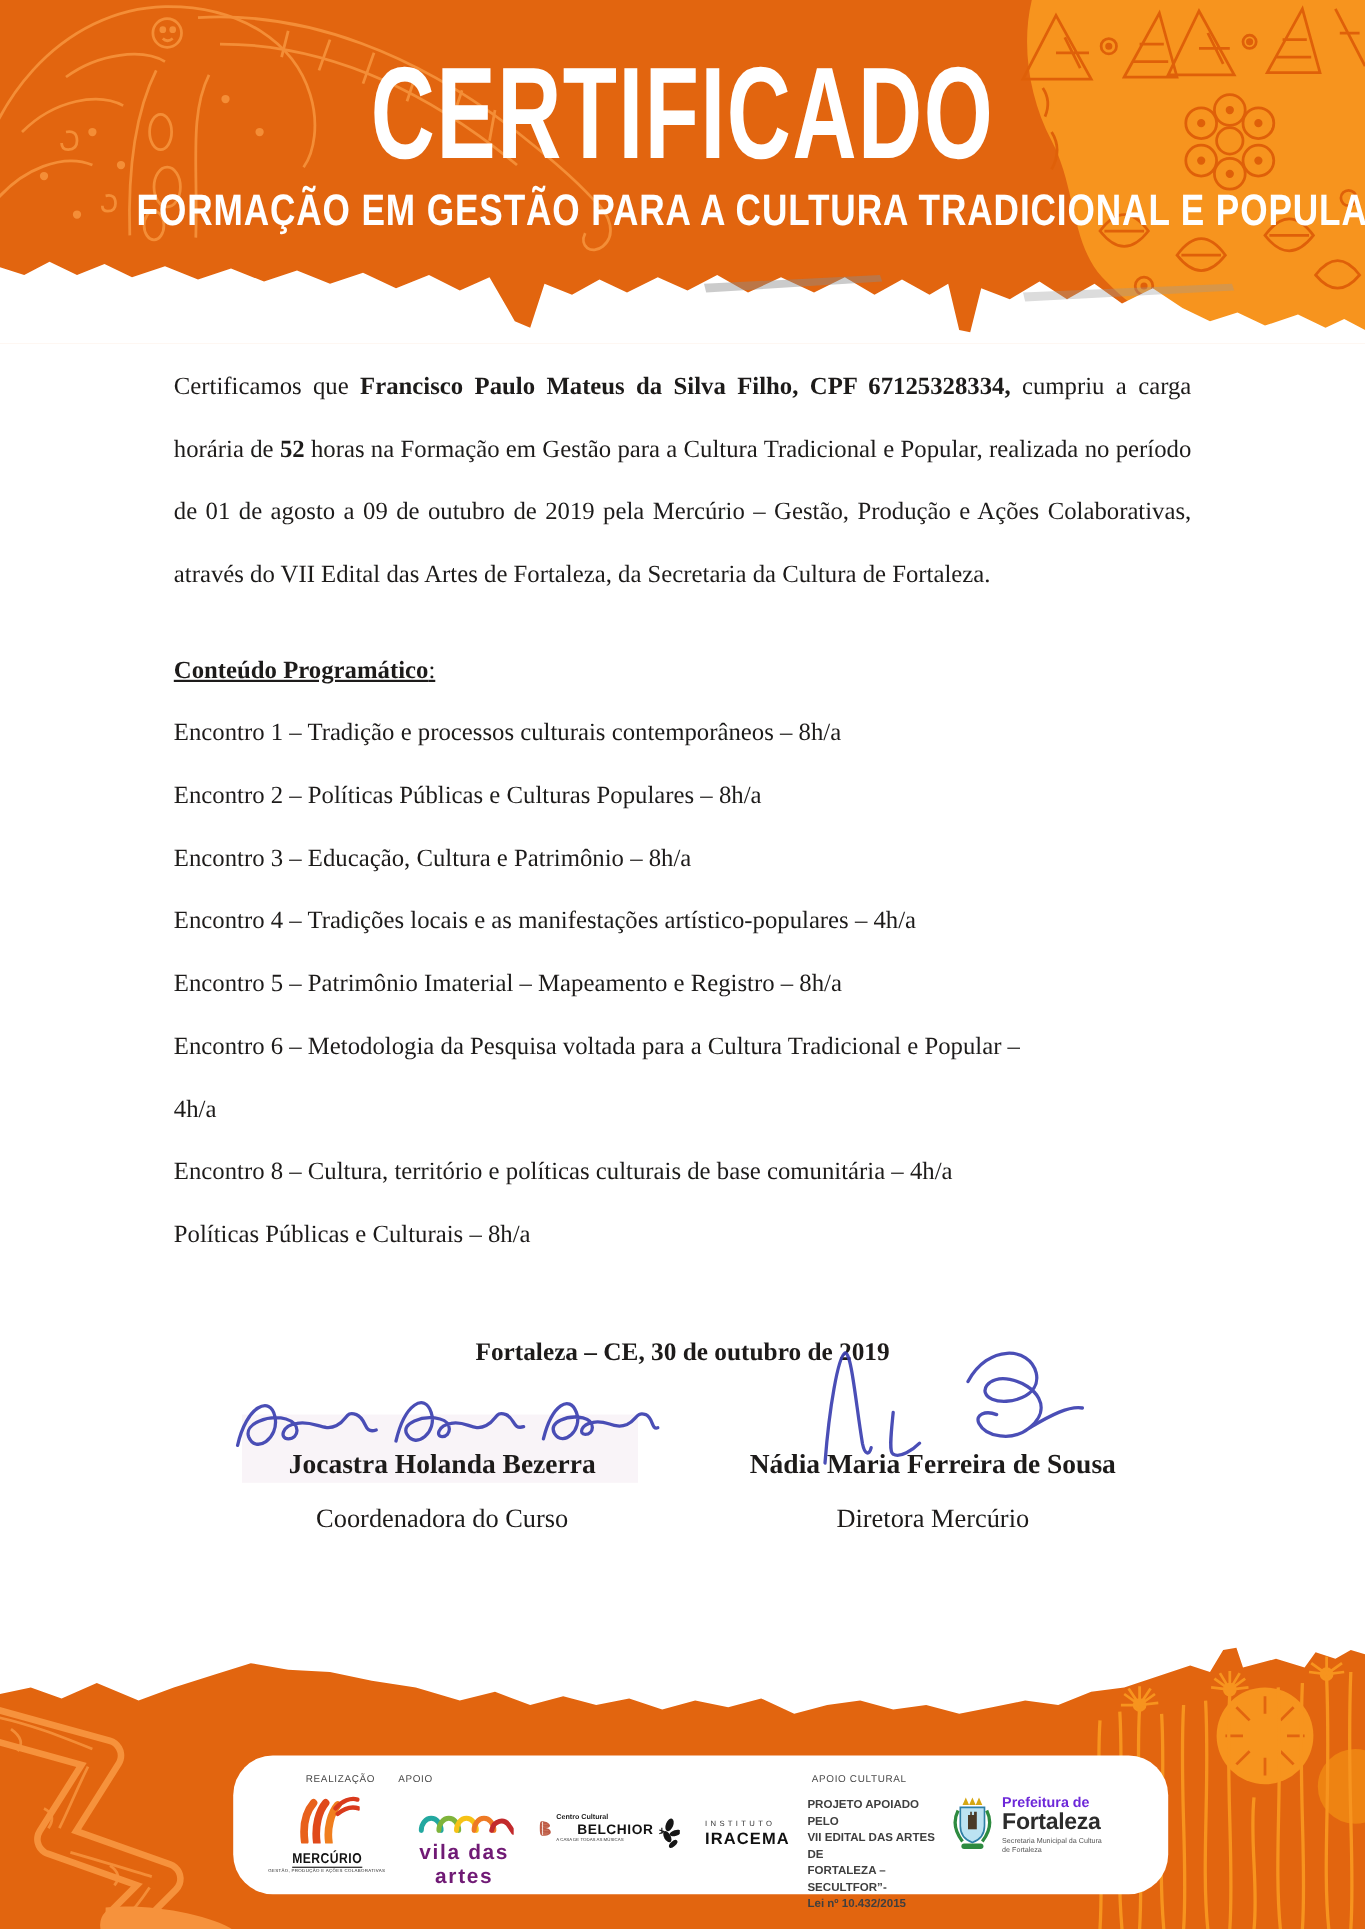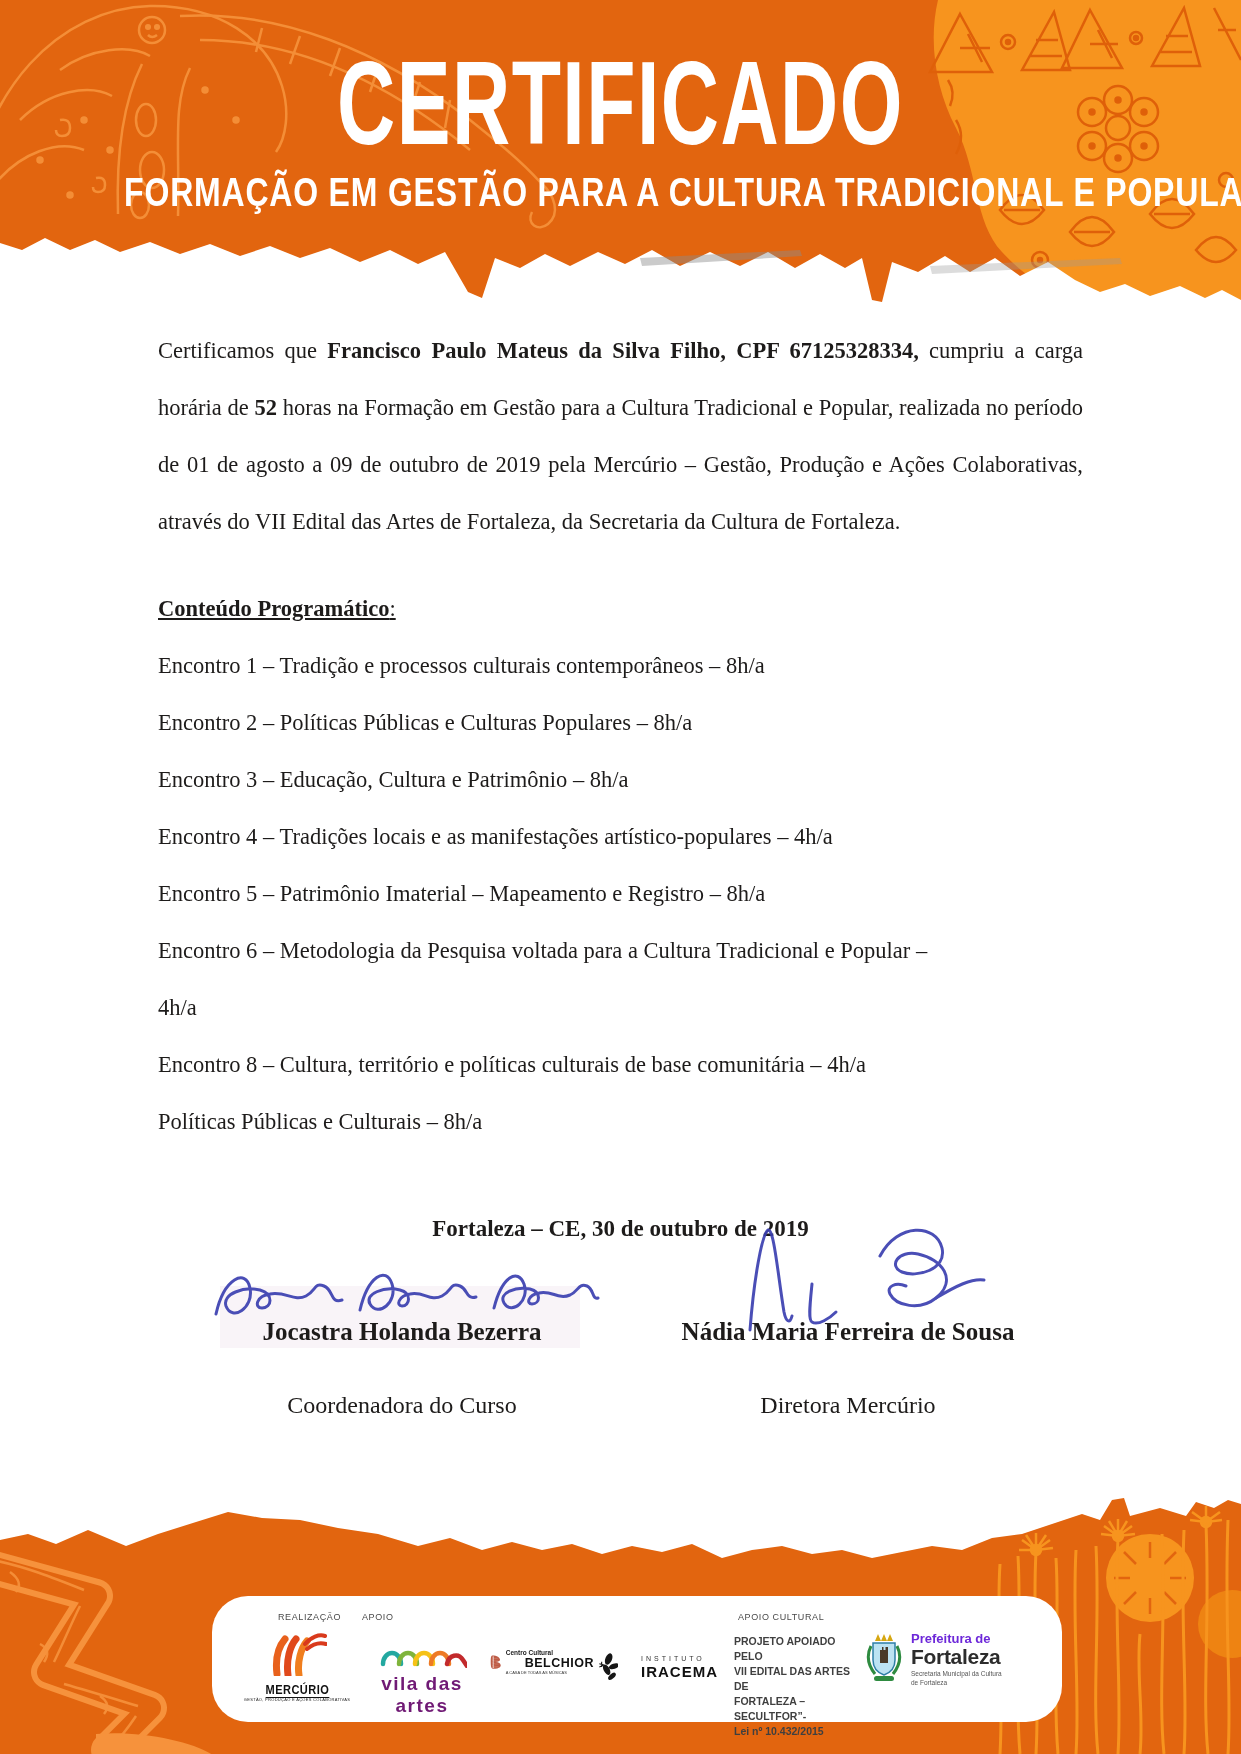--- a/index.html
+++ b/index.html
@@ -35,21 +35,21 @@
   .signatures{position:absolute;top:1228px;left:0;width:1241px;height:190px;}
   .sig-block{position:absolute;top:0;width:420px;text-align:center;}
   .sig-block.left{left:192px;}
   .sig-block.right{left:638px;}
   .sig-scan-bg{position:absolute;left:28px;top:58px;width:360px;height:62px;
     background:rgba(242,230,240,0.45);}
   .sig-svg{position:absolute;}
   .sig-svg.left-sig{left:18px;top:28px;}
   .sig-svg.right-sig{left:90px;top:-14px;}
   .sig-name{position:absolute;top:90px;left:0;width:100%;font-weight:700;font-size:25px;}
-  .sig-role{position:absolute;top:164px;left:0;width:100%;font-size:24px;}
+  .sig-role{position:absolute;top:140px;left:0;width:100%;font-size:24px;}
   
   .footer-band{position:absolute;left:0;bottom:0;width:1241px;height:260px;}
   .footer-band > svg{position:absolute;top:0;left:0;}
   .logo-card{
     position:absolute;left:212px;top:102px;width:850px;height:126px;
     background:#ffffff;border-radius:36px;
   }
   .card-label{
     position:absolute;top:16px;font-family:"Liberation Sans",sans-serif;
     font-size:9px;letter-spacing:0.6px;color:#4a4a4a;

